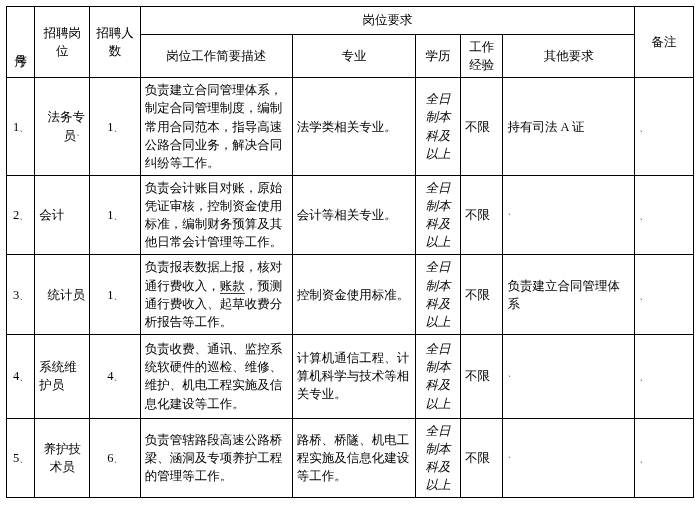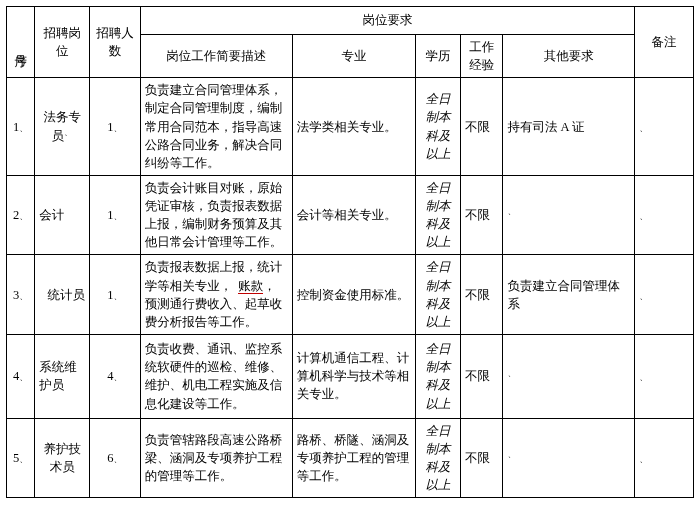--- a/index.html
+++ b/index.html
@@ -76,21 +76,20 @@
   .edu-cell {
     text-align: center;
     line-height: 1.3;
     font-size: 12.5px;
   }
   .edu-cell span { display: block; font-style: italic; }
 
   .underline-red {
     border-bottom: 1px solid #c00000;
     color: #000;
-    margin-left: 6px;
   }
   .post-cell { line-height: 1.35; }
   .tiny-mark {
     font-size: 9px;
     color: #444;
     vertical-align: super;
   }
   .row-1 td { height: 72px; }
   .row-2 td { height: 66px; }
   .row-3 td { height: 76px; }
@@ -147,21 +146,21 @@
         </td>
         <td class="head-cell">
           <span>其他要求</span>
         </td>
       </tr>
 
       <tr class="row-1">
         <td class="seq-cell">
           <span>1</span><span class="mark">、</span>
         </td>
-        <td class="post-cell" style="text-align:center">
+        <td class="post-cell" style="text-align:right">
           <span>法务专员</span><span class="tiny-mark">、</span>
         </td>
         <td class="num-cell">
           <span>1</span><span class="mark">、</span>
         </td>
         <td>
           <span class="cell-text">负责建立合同管理体系，制定合同管理制度，编制常用合同范本，指导高速公路合同业务，解决合同纠纷等工作。</span>
         </td>
         <td>
           <span class="cell-text">法学类相关专业。</span>
@@ -187,21 +186,21 @@
         <td class="seq-cell">
           <span>2</span><span class="mark">、</span>
         </td>
         <td class="post-cell" style="">
           <span>会计</span>
         </td>
         <td class="num-cell">
           <span>1</span><span class="mark">、</span>
         </td>
         <td>
-          <span class="cell-text">负责会计账目对账，原始凭证审核，负责报表数据上报，编制财务预算及其他日常会计管理等工作。</span>
+          <span class="cell-text">负责会计账目对账，原始凭证审核，控制资金使用标准，编制财务预算及其他日常会计管理等工作。</span>
         </td>
         <td>
           <span class="cell-text">会计等相关专业。</span>
         </td>
         <td class="edu-cell">
           <span>全日</span>
           <span>制本</span>
           <span>科及</span>
           <span>以上</span>
         </td>
@@ -220,21 +219,21 @@
         <td class="seq-cell">
           <span>3</span><span class="mark">、</span>
         </td>
         <td class="post-cell" style="text-align:right">
           <span>统计员</span>
         </td>
         <td class="num-cell">
           <span>1</span><span class="mark">、</span>
         </td>
         <td>
-          <span>负责报表数据上报，统计学等相关专业，</span><span class="underline-red">账款</span><span>，预测通行费收入、起草收费分析报告等工作。</span>
+          <span>负责报表数据上报，核对通行费收入，</span><span class="underline-red">账款</span><span>，预测通行费收入、起草收费分析报告等工作。</span>
         </td>
         <td>
           <span class="cell-text">控制资金使用标准。</span>
         </td>
         <td class="edu-cell">
           <span>全日</span>
           <span>制本</span>
           <span>科及</span>
           <span>以上</span>
         </td>
@@ -289,21 +288,21 @@
         <td class="post-cell" style="text-align:center">
           <span>养护技术员</span>
         </td>
         <td class="num-cell">
           <span>6</span><span class="mark">、</span>
         </td>
         <td>
           <span class="cell-text">负责管辖路段高速公路桥梁、涵洞及专项养护工程的管理等工作。</span>
         </td>
         <td>
-          <span class="cell-text">路桥、桥隧、涵洞及专项养护工程的管理等工作。</span>
+          <span class="cell-text">路桥、桥隧、机电工程实施及信息化建设等工作。</span>
         </td>
         <td class="edu-cell">
           <span>全日</span>
           <span>制本</span>
           <span>科及</span>
           <span>以上</span>
         </td>
         <td>
           <span>不限</span>
         </td>

